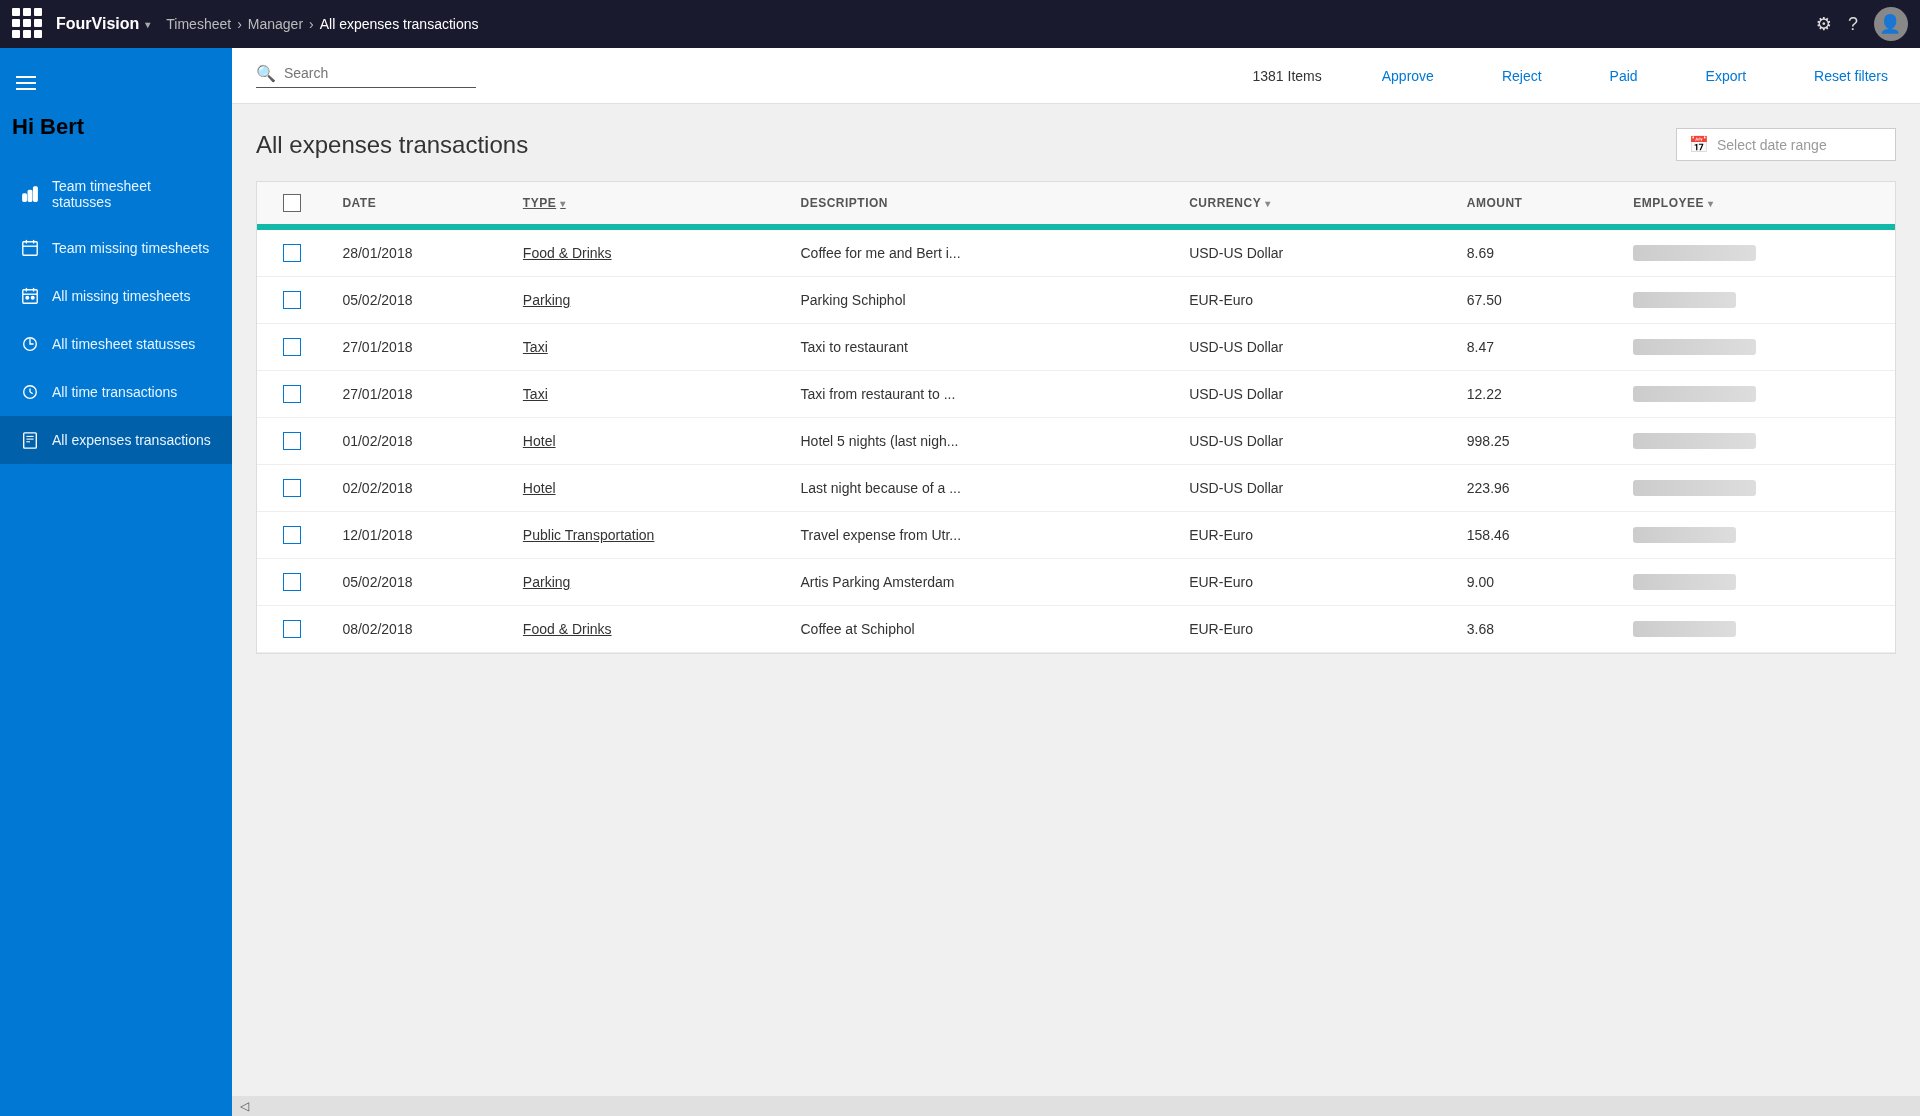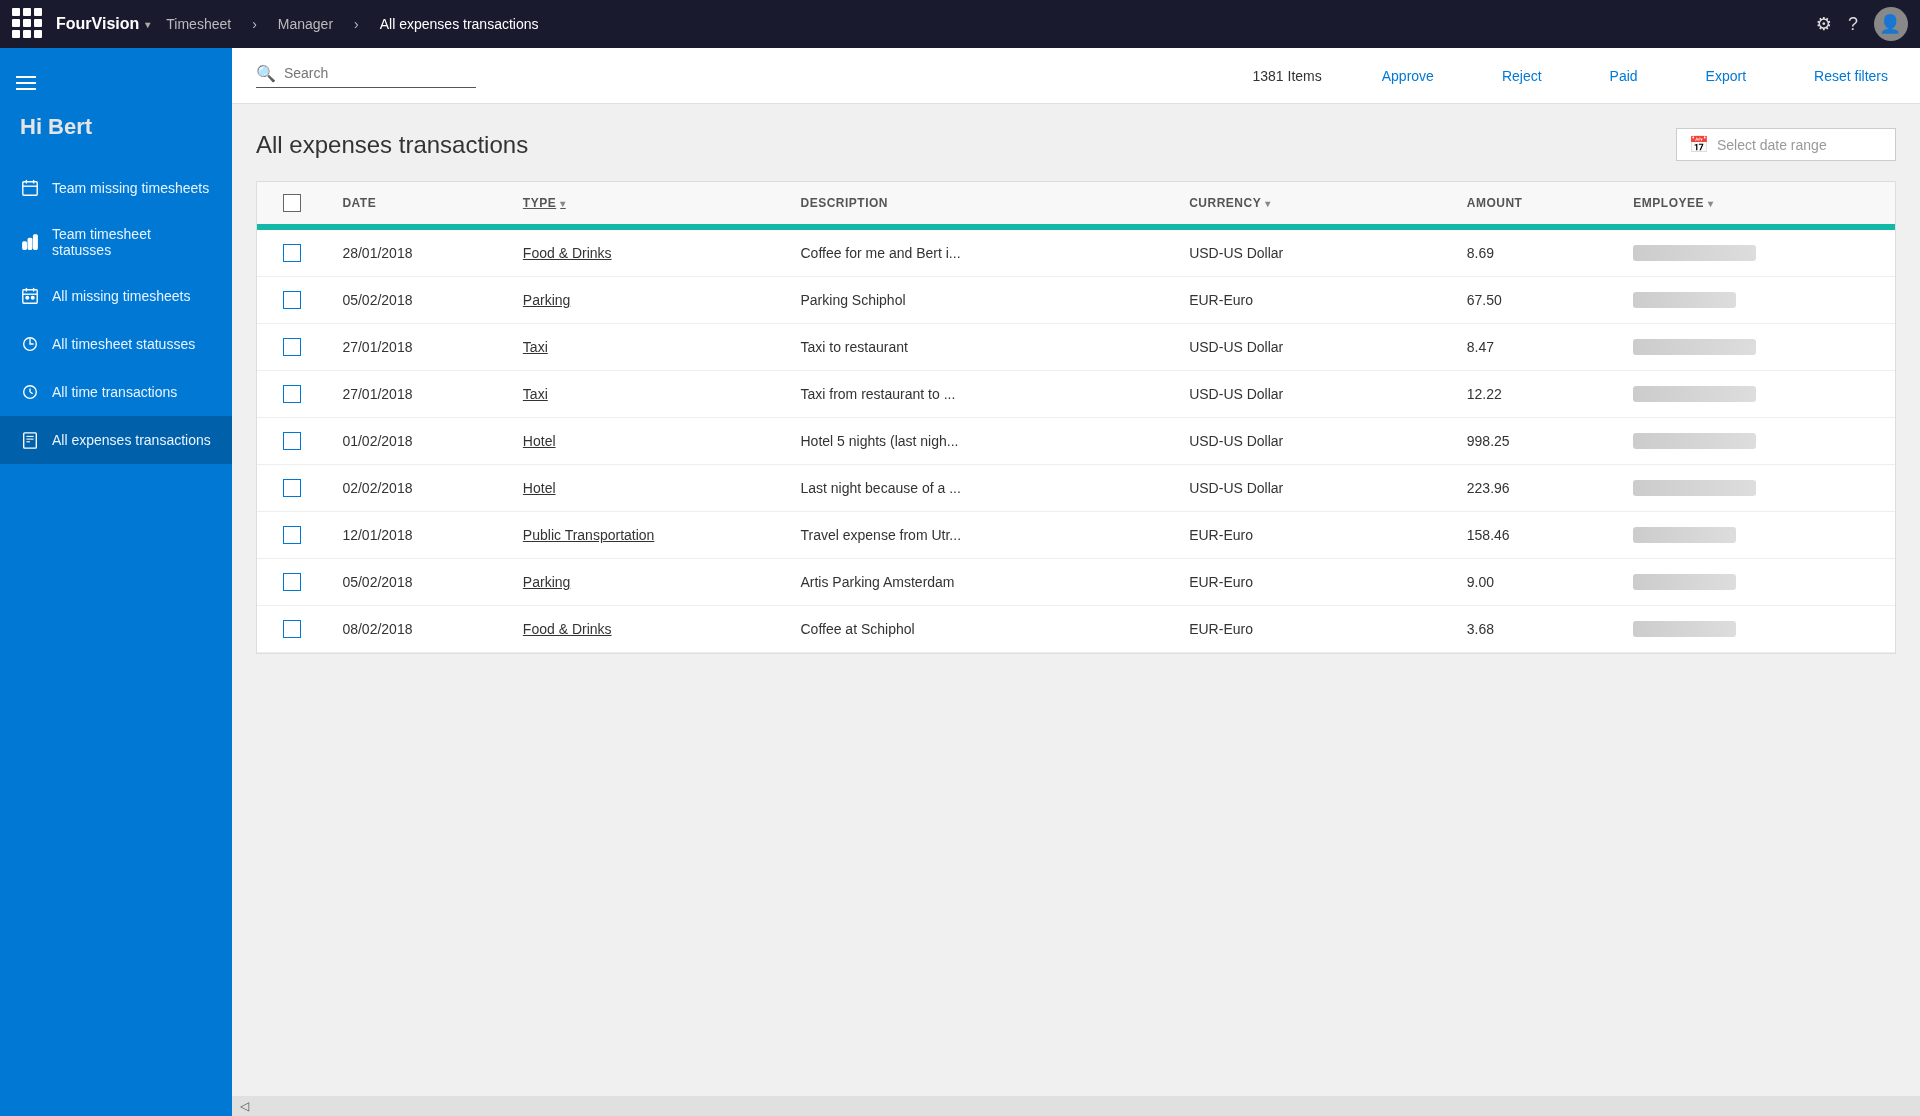--- a/index.html
+++ b/index.html
@@ -25,21 +25,21 @@
     }
     .topbar-brand {
       display: flex; align-items: center; gap: 6px;
       font-size: 16px; font-weight: 700; color: #fff;
       margin-right: 16px;
     }
     .topbar-brand .chevron {
       font-size: 10px; color: #aaa;
     }
     .breadcrumb {
-      display: flex; align-items: flex-end; gap: 21px;
+      display: flex; align-items: flex-end; gap: 6px;
       font-size: 14px; color: #ddd;
     }
     .breadcrumb span { color: #bbb; }
     .breadcrumb .active { color: #fff; font-weight: 500; }
     .topbar-right {
       margin-left: auto; display: flex; align-items: center; gap: 16px;
     }
     .topbar-icon {
       color: #ddd; font-size: 18px; cursor: pointer;
     }
@@ -65,22 +65,22 @@
     }
     .sidebar-hamburger {
       padding: 8px 16px 20px 16px;
       cursor: pointer;
     }
     .sidebar-hamburger span {
       display: block; width: 20px; height: 2px; background: #fff; margin: 4px 0;
     }
     .sidebar-greeting {
       font-size: 22px; font-weight: 600;
-      padding: 0 20px 24px 20px;
-      color: #e5e5e5;
+      padding: 0 20px 24px 12px;
+      color: #000000;
     }
     .sidebar-item {
       display: flex; align-items: center; gap: 12px;
       padding: 14px 20px;
       cursor: pointer;
       color: #e8f4ff;
       font-size: 14px;
     }
     .sidebar-item.active { background: rgba(0,0,0,0.2); }
     .sidebar-item-icon {
@@ -262,38 +262,38 @@
     <div class="sidebar-hamburger">
       <span></span>
         <span></span>
         <span></span>
     </div>
     <div class="sidebar-greeting">Hi Bert</div>
 
     <div class="sidebar-item">
       <div class="sidebar-item-icon">
         <svg class="icon-svg" viewBox="0 0 20 20">
+            <rect x="2" y="10" width="4" height="8" fill="#fff" rx="1"></rect>
+            <rect x="8" y="6" width="4" height="12" fill="#fff" rx="1"></rect>
+            <rect x="14" y="2" width="4" height="16" fill="#fff" rx="1"></rect>
+          </svg>
+      </div>
+      <span>Team timesheet statusses</span>
+    </div>
+
+    <div class="sidebar-item">
+      <div class="sidebar-item-icon">
+        <svg class="icon-svg" viewBox="0 0 20 20">
             <rect x="2" y="3" width="16" height="15" rx="1" stroke="#fff" stroke-width="1.5" fill="none"></rect>
             <line x1="6" y1="1" x2="6" y2="5" stroke="#fff" stroke-width="1.5"></line>
             <line x1="14" y1="1" x2="14" y2="5" stroke="#fff" stroke-width="1.5"></line>
             <line x1="2" y1="8" x2="18" y2="8" stroke="#fff" stroke-width="1.5"></line>
           </svg>
       </div>
       <span>Team missing timesheets</span>
-    </div>
-
-    <div class="sidebar-item">
-      <div class="sidebar-item-icon">
-        <svg class="icon-svg" viewBox="0 0 20 20">
-            <rect x="2" y="10" width="4" height="8" fill="#fff" rx="1"></rect>
-            <rect x="8" y="6" width="4" height="12" fill="#fff" rx="1"></rect>
-            <rect x="14" y="2" width="4" height="16" fill="#fff" rx="1"></rect>
-          </svg>
-      </div>
-      <span>Team timesheet statusses</span>
     </div>
 
     <div class="sidebar-item">
       <div class="sidebar-item-icon">
         <svg class="icon-svg" viewBox="0 0 20 20">
             <rect x="2" y="3" width="16" height="15" rx="1" stroke="#fff" stroke-width="1.5" fill="none"></rect>
             <line x1="6" y1="1" x2="6" y2="5" stroke="#fff" stroke-width="1.5"></line>
             <line x1="14" y1="1" x2="14" y2="5" stroke="#fff" stroke-width="1.5"></line>
             <line x1="2" y1="8" x2="18" y2="8" stroke="#fff" stroke-width="1.5"></line>
             <circle cx="7" cy="12" r="1.5" fill="#fff"></circle>

